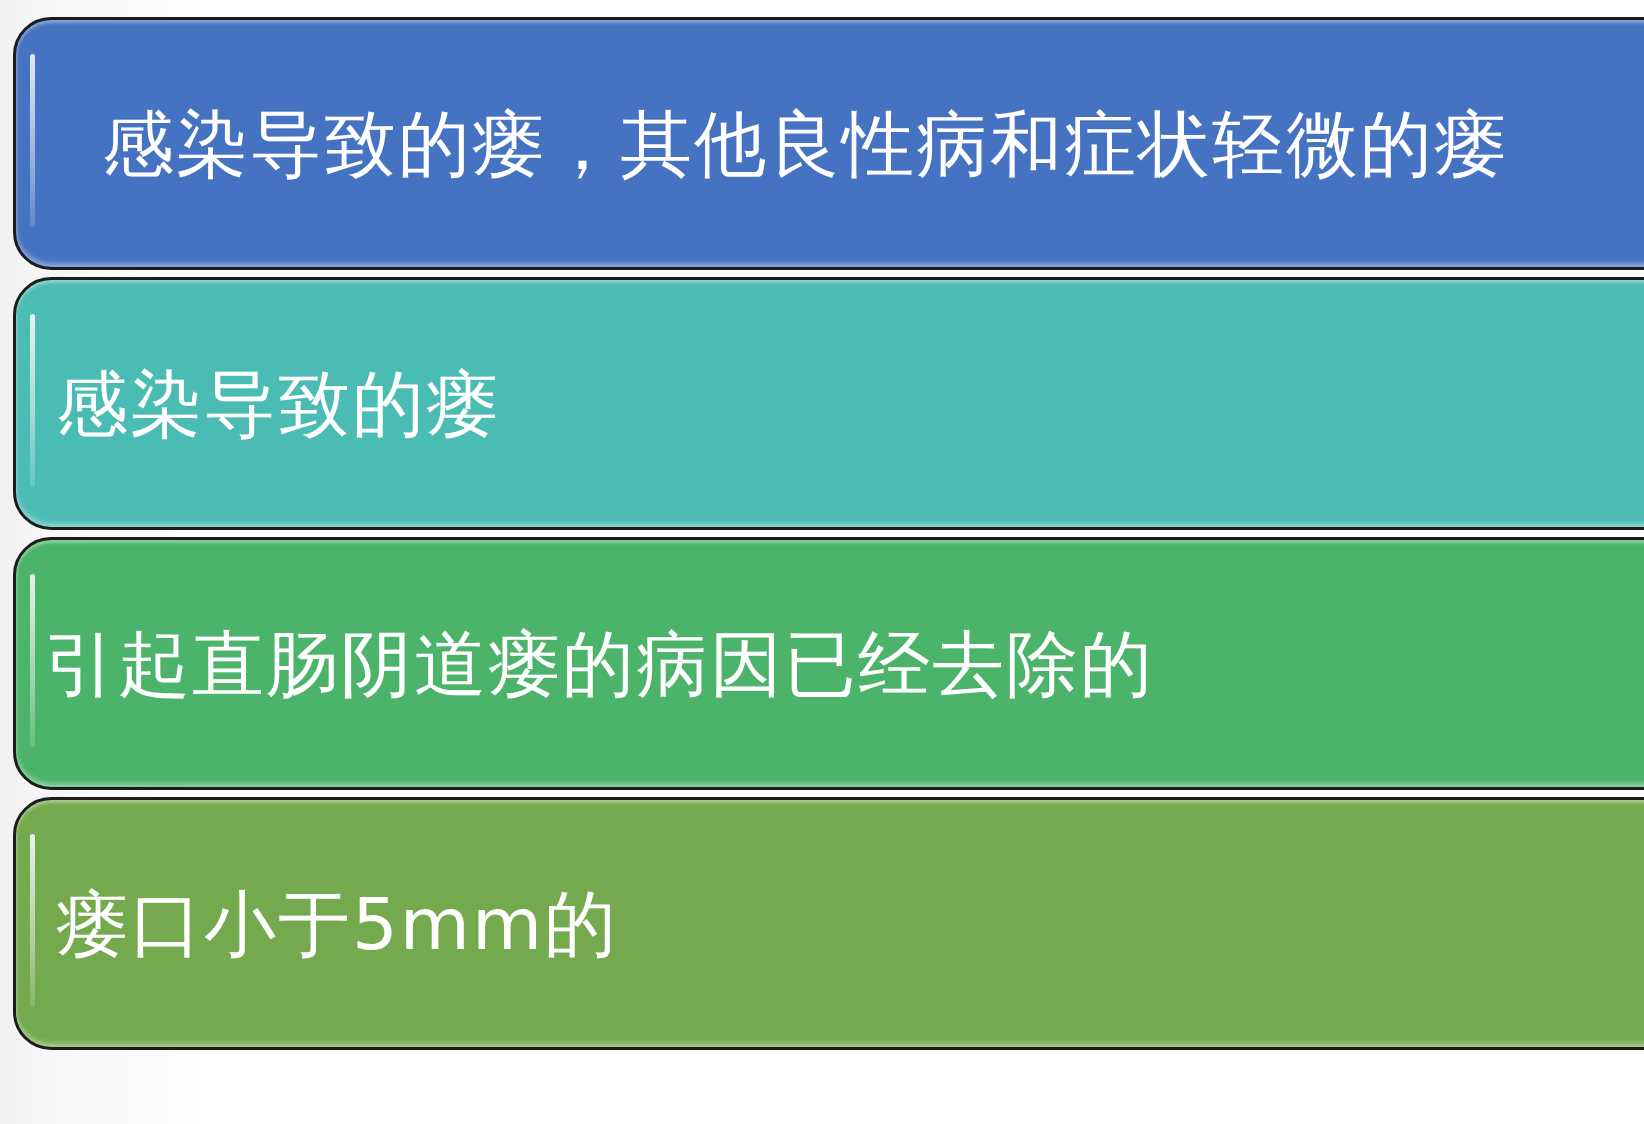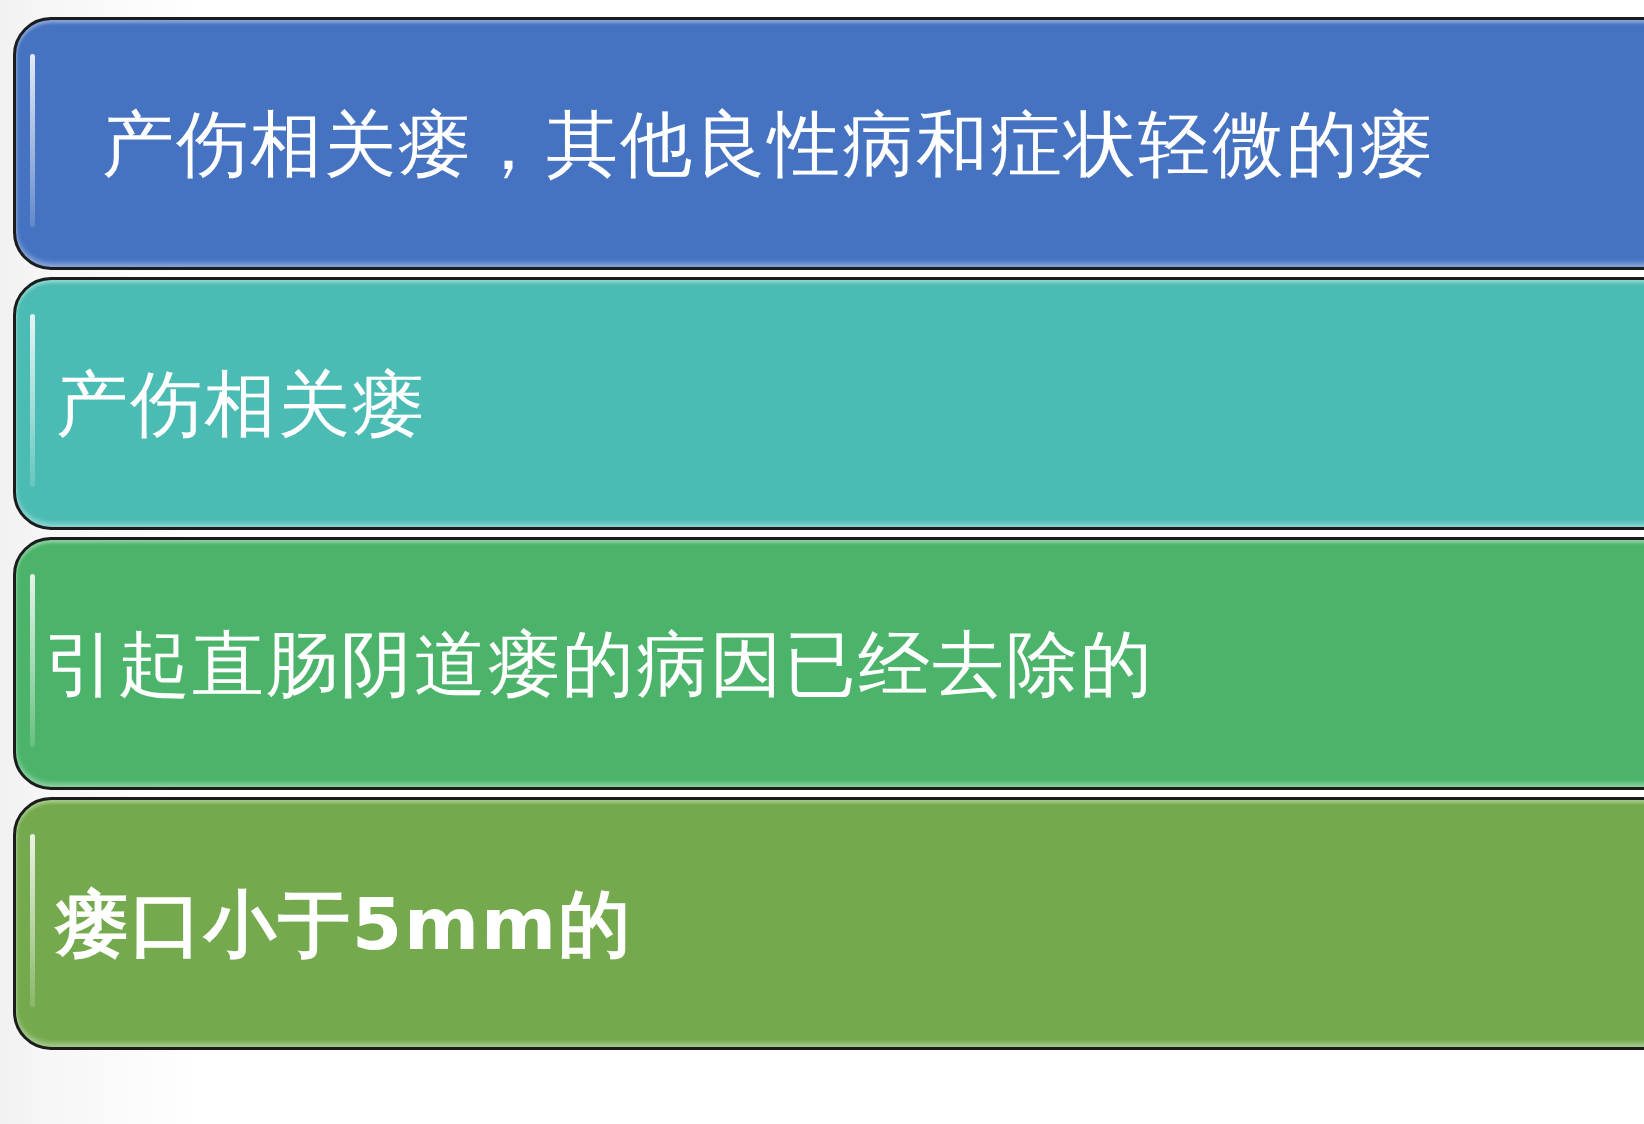--- a/index.html
+++ b/index.html
@@ -60,31 +60,31 @@
       white-space: nowrap;
       z-index: 1;
     }
     .bar-1 { background: #4673c1; }
     .bar-1 .bar-text { padding-left: 86px; }
     .bar-2 { background: #4bbcb4; }
     .bar-2 .bar-text { padding-left: 40px; }
     .bar-3 { background: #4bb46a; }
     .bar-3 .bar-text { padding-left: 28px; }
     .bar-4 { background: #74aa4d; }
-    .bar-4 .bar-text { padding-left: 40px; font-weight: bold; }
+    .bar-4 .bar-text { padding-left: 40px; }
   </style>
 </head>
 <body>
 
 <div class="stack">
   <div class="bar bar-1">
-    <span class="bar-text">产伤相关瘘，其他良性病和症状轻微的瘘</span>
+    <span class="bar-text">感染导致的瘘，其他良性病和症状轻微的瘘</span>
   </div>
   <div class="bar bar-2">
-    <span class="bar-text">产伤相关瘘</span>
+    <span class="bar-text">感染导致的瘘</span>
   </div>
   <div class="bar bar-3">
     <span class="bar-text">引起直肠阴道瘘的病因已经去除的</span>
   </div>
   <div class="bar bar-4">
     <span class="bar-text">瘘口小于5mm的</span>
   </div>
 </div>
 
 </body></html>

